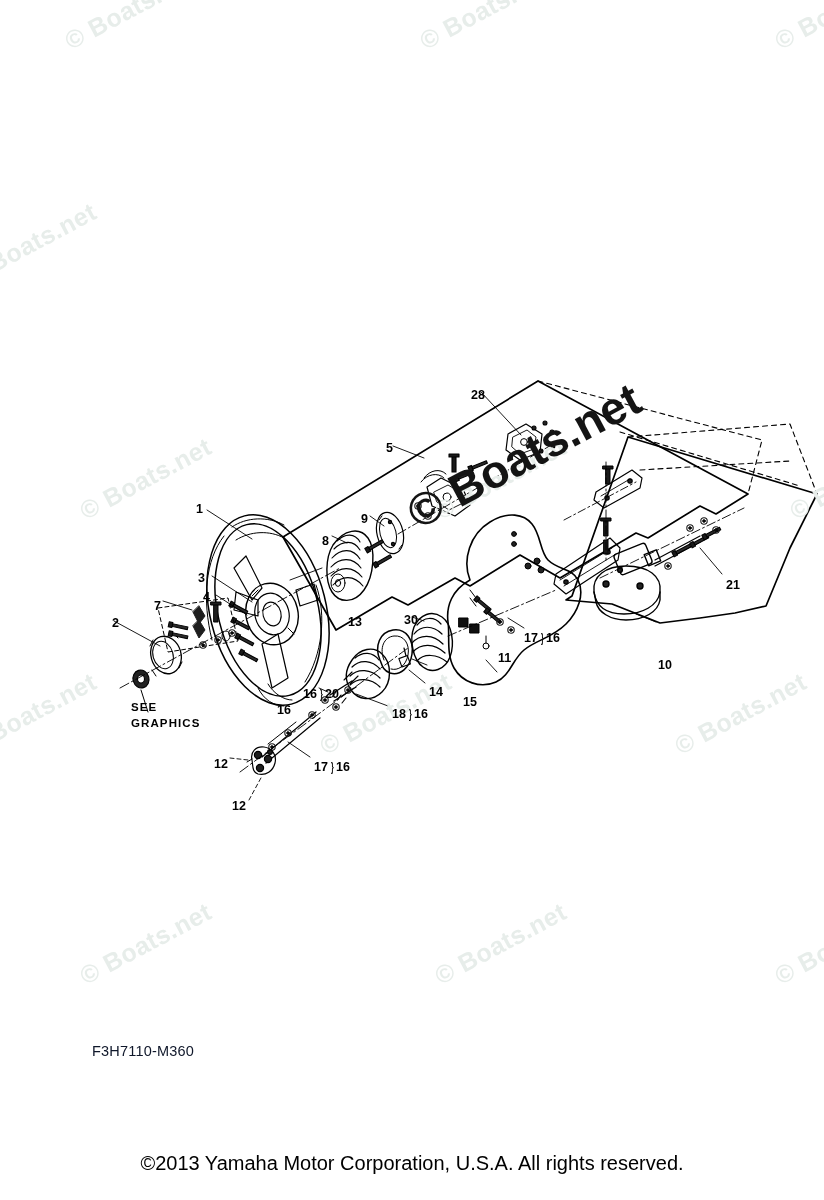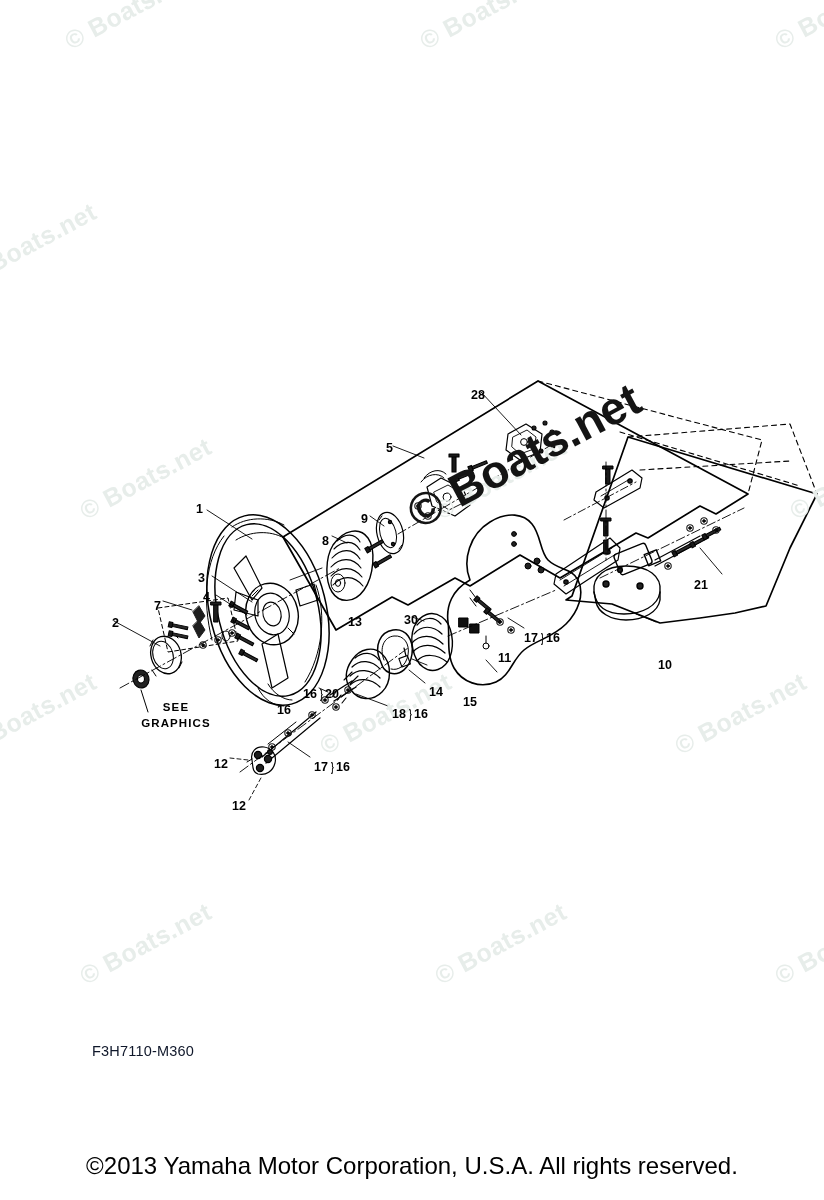--- a/index.html
+++ b/index.html
@@ -22,25 +22,25 @@
 
   
   .lbl{position:absolute;font-family:"Liberation Sans",sans-serif;font-size:12.5px;
        font-weight:700;color:#000;white-space:nowrap;z-index:7;line-height:1;}
   .pairlbl{position:absolute;z-index:7;display:flex;align-items:center;gap:2px;
        font-family:"Liberation Sans",sans-serif;font-size:12.5px;font-weight:700;line-height:1;}
   .pairlbl .brace{font-size:13px;line-height:.8;letter-spacing:-1px;
        display:inline-block;transform:scaleX(.55);font-weight:700;}
   .seegfx{position:absolute;z-index:7;font-family:"Liberation Sans",sans-serif;
        font-size:11.5px;font-weight:700;letter-spacing:1.1px;line-height:1.35;
-       text-align:center;color:#000;}
+       text-align:left;color:#000;}
   .partno{position:absolute;z-index:7;font-family:"Liberation Sans",sans-serif;
        font-size:14.5px;font-weight:400;color:#0f172a;letter-spacing:.2px;}
   .copyright{position:absolute;z-index:8;left:0;width:824px;text-align:center;
-       font-family:"Liberation Sans",sans-serif;font-size:24px;font-weight:400;color:#000;}
+       font-family:"Liberation Sans",sans-serif;font-size:20px;font-weight:400;color:#000;}
 </style>
 </head>
 <body>
 
 <div id="page">
 
   <div class="wm-layer" id="wm-layer">
       <div class="wm" style="left: 60px; top: 30px;">© Boats.net</div>
       <div class="wm" style="left: 415px; top: 30px;">© Boats.net</div>
       <div class="wm" style="left: 770px; top: 30px;">© Boats.net</div>
@@ -456,21 +456,21 @@
       <div class="lbl" style="left: 361px; top: 513px;">9</div>
       <div class="lbl" style="left: 658px; top: 659px;">10</div>
       <div class="lbl" style="left: 498px; top: 652px;">11</div>
       <div class="lbl" style="left: 214px; top: 758px;">12</div>
       <div class="lbl" style="left: 232px; top: 800px;">12</div>
       <div class="lbl" style="left: 348px; top: 616px;">13</div>
       <div class="lbl" style="left: 429px; top: 686px; text-align: center;">14</div>
       <div class="lbl" style="left: 431px; top: 696px; margin-left: 32px;">15</div>
       <div class="lbl" style="left: 277px; top: 704px;">16</div>
       <div class="lbl" style="left: 404px; top: 614px;">30</div>
-      <div class="lbl" style="left: 694px; top: 579px;">21</div>
+      <div class="lbl" style="left: 726px; top: 579px;">21</div>
       <div class="lbl" style="left: 471px; top: 389px;">28</div>
       <div class="pairlbl" style="left: 303px; top: 688px;">
         <span>16</span>
         <span class="brace">}</span>
         <span>20</span>
       </div>
       <div class="pairlbl" style="left: 392px; top: 708px;">
         <span>18</span>
         <span class="brace">}</span>
         <span>16</span>

